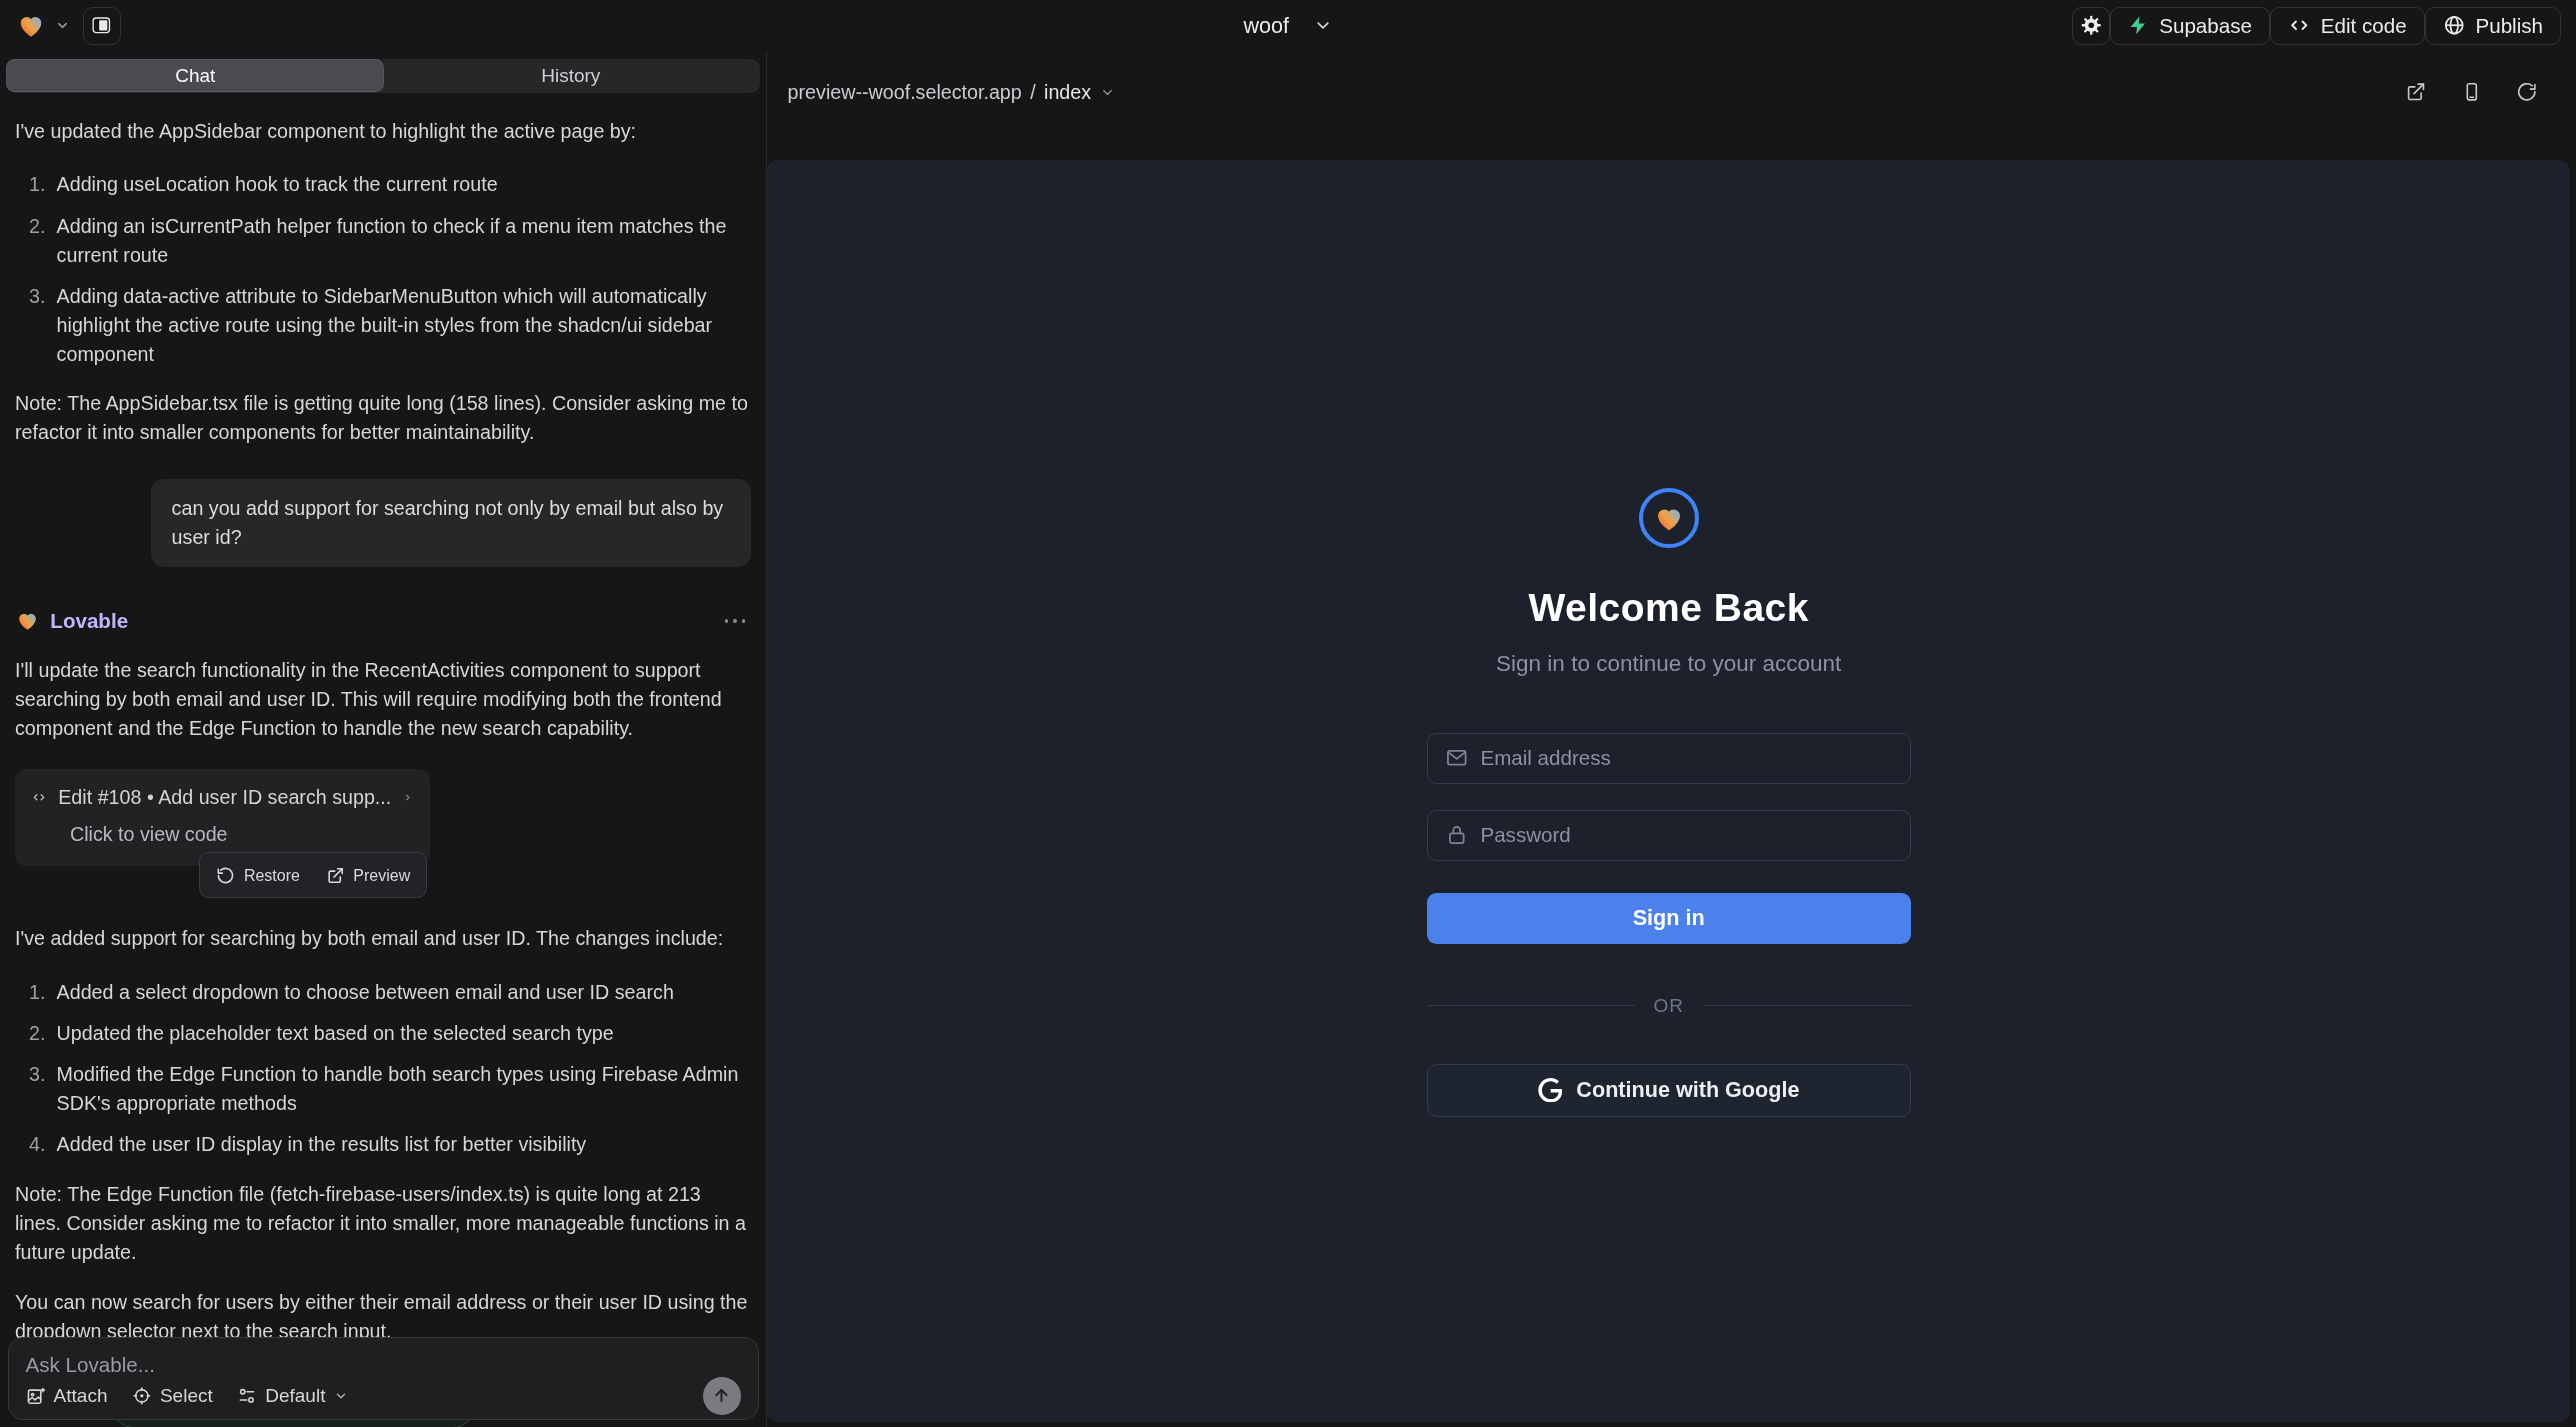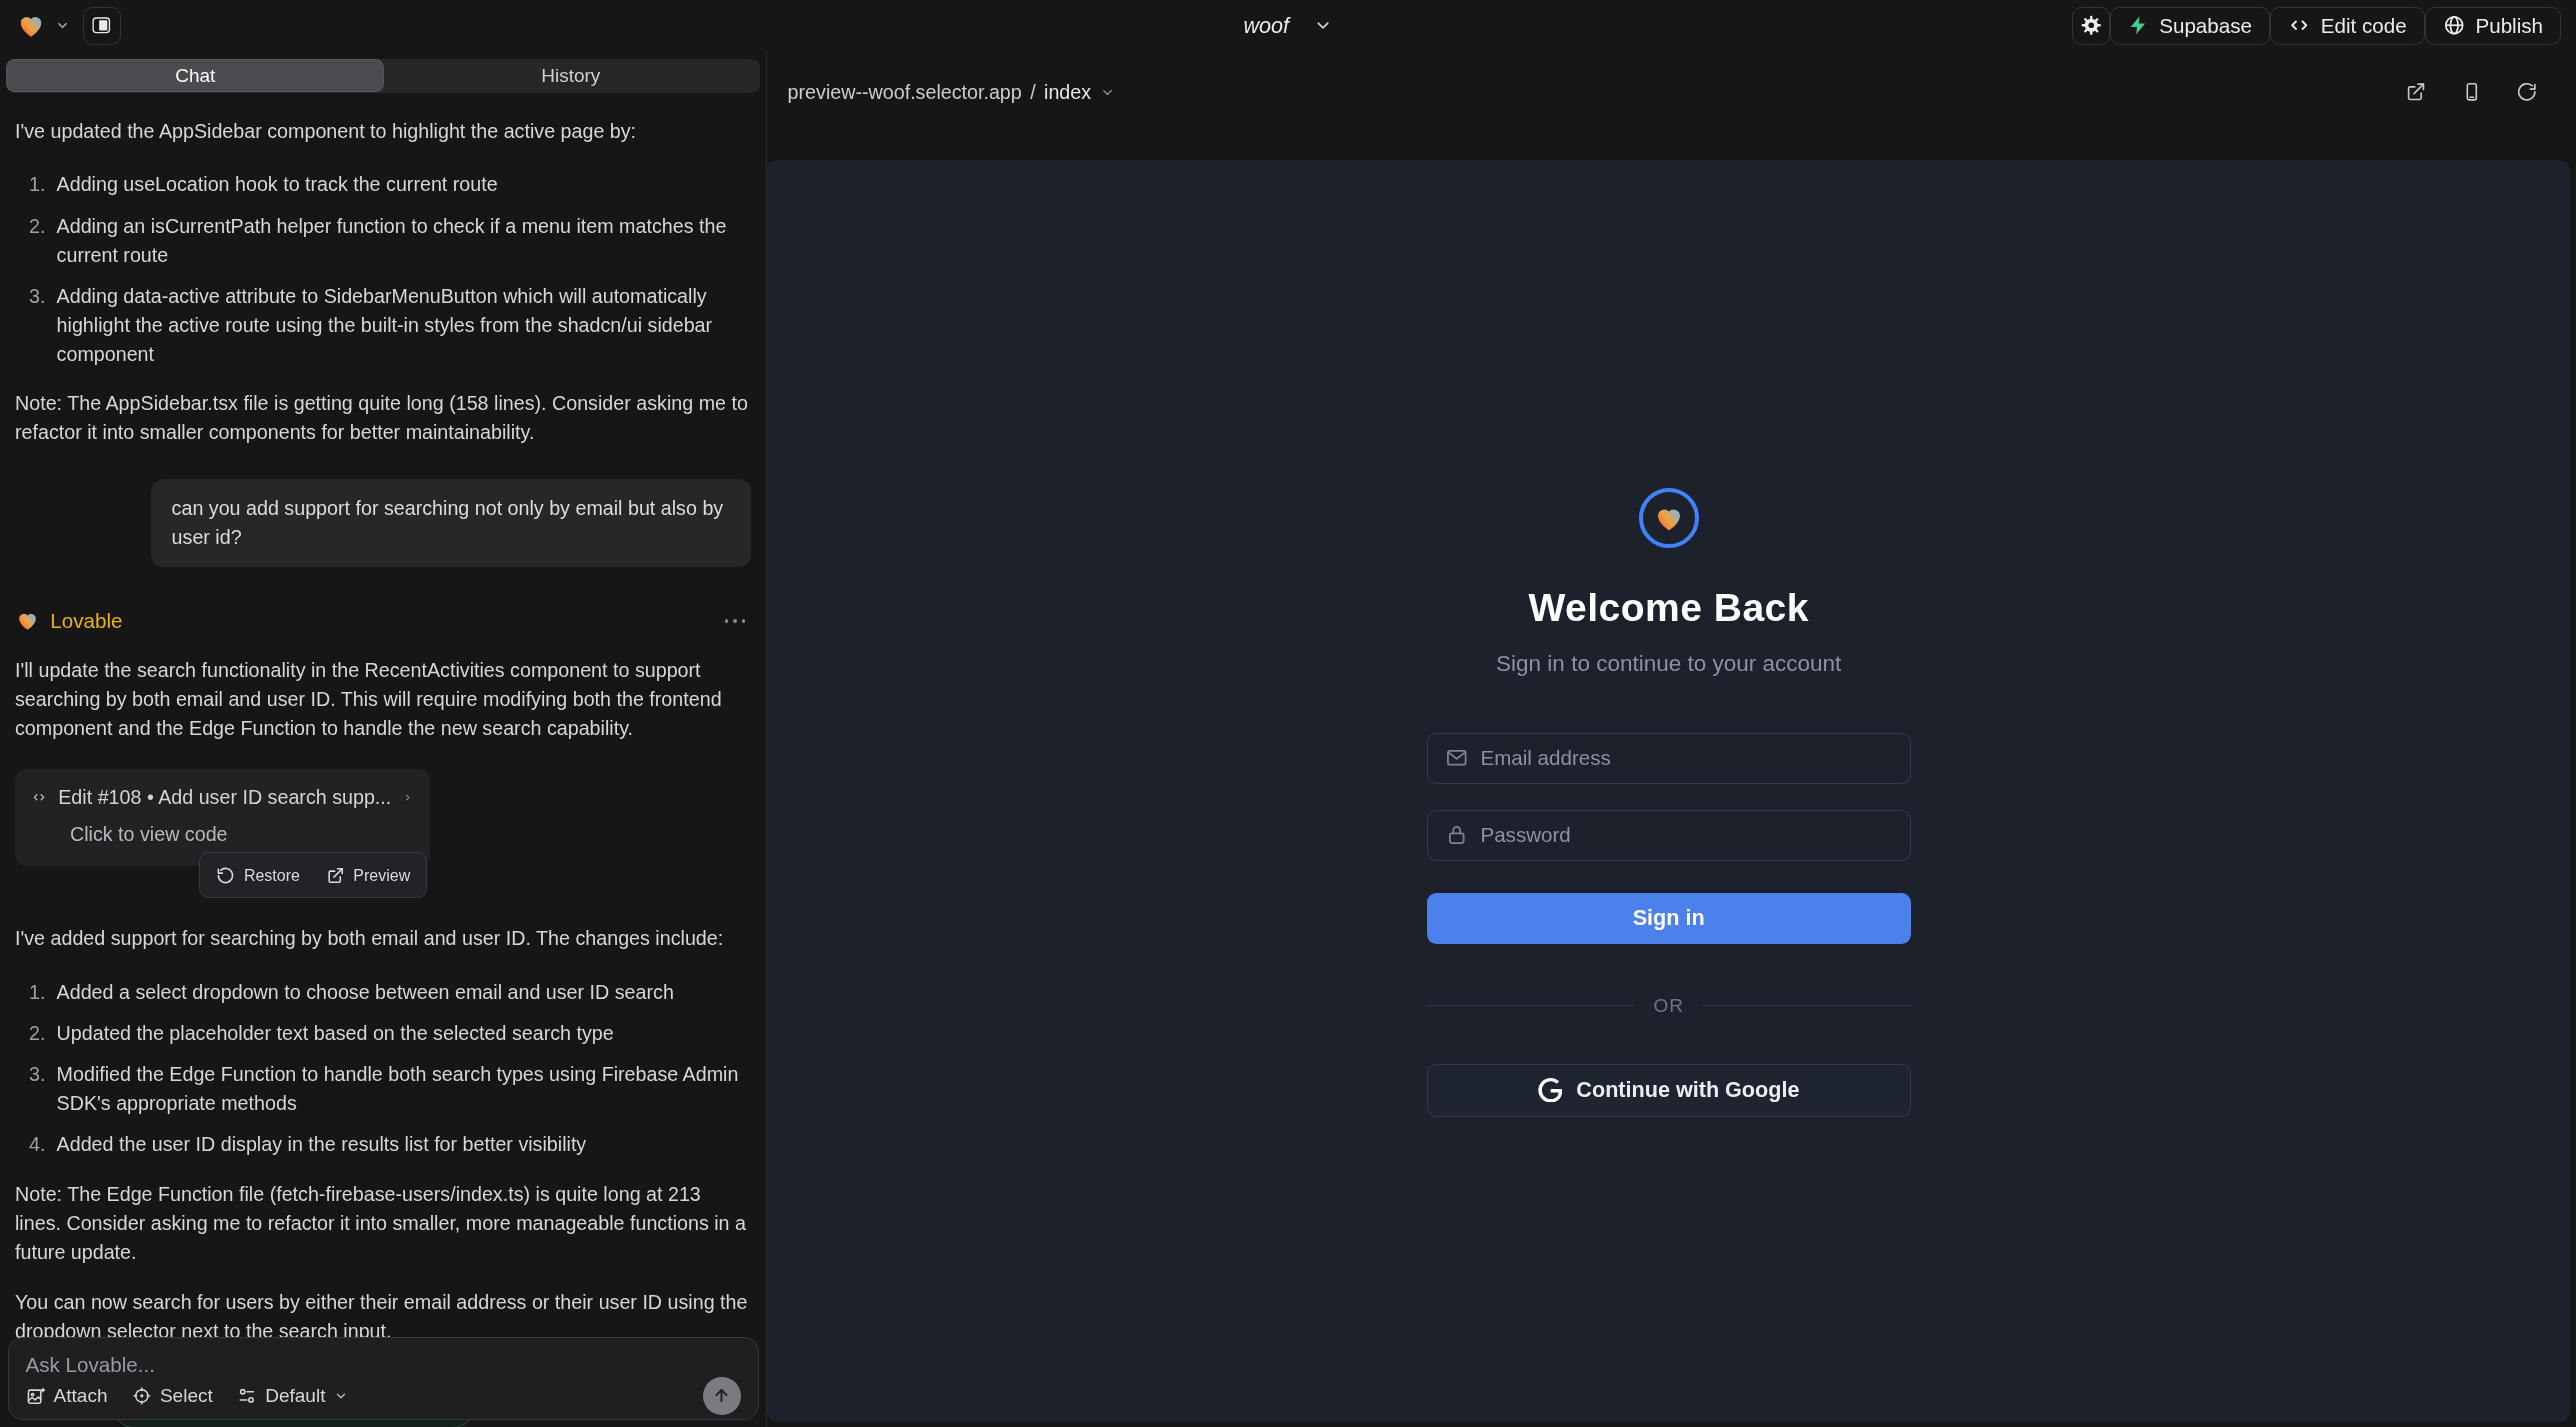--- a/index.html
+++ b/index.html
@@ -3,21 +3,21 @@
 <meta charset="utf-8">
 <style>
   * { margin:0; padding:0; box-sizing:border-box; }
   body { background:#0d0d0e; font-family:"Liberation Sans", sans-serif; }
   .app { width:2576px; height:1428px; background:#161617; display:flex; flex-direction:column; overflow:hidden; color:#d7d7d9; }
 
   
   .topbar { height:51px; flex:0 0 51px; display:flex; align-items:center; padding:0 15px; position:relative; }
   .topbar-left { display:flex; align-items:center; gap:13px; }
   .icon-btn { width:38px; height:38px; border:0.9px solid #343438; border-radius:9.4px; display:flex; align-items:center; justify-content:center; background:transparent; cursor:pointer; }
-  .topbar-center { position:absolute; left:50%; top:0; height:51px; transform:translateX(-50%); display:flex; align-items:center; gap:24.4px;font-style:italic; }
+  .topbar-center { position:absolute; left:50%; top:0; height:51px; transform:translateX(-50%); display:flex; align-items:center; gap:24.4px; }
   .project-name { font-size:21.6px; color:#ececee; }
   .topbar-right { margin-left:auto; display:flex; align-items:center; }
   .bar-btn { height:38px; display:flex; align-items:center; gap:10.3px; padding:0 17px; border:0.9px solid #343438; border-radius:9.4px; font-size:20.6px; color:#ececee; font-weight:500; background:transparent; cursor:pointer; }
 
   
   .main { flex:1; display:flex; min-height:0; }
   .left-panel { width:767px; flex:0 0 767px; border-right:0.9px solid #2a2a2d; position:relative; display:flex; flex-direction:column; }
 
   .tabs { margin:7.5px 5.6px 0 5.6px; height:34px; background:#27272a; border-radius:9.4px; display:flex; padding:1.9px; }
   .tab { flex:1; display:flex; align-items:center; justify-content:center; font-size:19px; color:#cfcfd3; border-radius:7.5px; cursor:pointer; }
@@ -26,21 +26,21 @@
   .chat { flex:1; overflow:hidden; padding:19px 15px 141px 15px; font-size:19.7px; line-height:29px; color:#d7d7d9; }
   .chat p { margin-top:20.6px; }
   .chat p.first { margin-top:5.6px; }
   .chat ol { margin-top:24.4px; padding-left:36px; }
   .chat ol li { margin-bottom:12.2px; padding-left:5.6px; }
   .chat ol li::marker { color:#9fa0a4; }
 
   .user-bubble { margin:32px 0 0 auto; max-width:600px; background:#27272a; border-radius:13px; padding:15px 20.6px; color:#dcdcde; }
 
   .assistant-row { margin-top:39px; display:flex; align-items:center; gap:10.3px; }
-  .assistant-name { font-size:20.6px; color:#eab308; font-weight:400; }
+  .assistant-name { font-size:20.6px; color:#c4b5fd; font-weight:700; }
   .more-dots { margin-left:auto; display:flex; gap:4.7px; padding:5.6px; cursor:pointer; }
   .more-dots i { width:3.8px; height:3.8px; border-radius:50%; background:#8a8a8f; }
 
   .edit-card { margin-top:26px; width:415px; background:#222225; border-radius:11.3px; padding:14px 17px 17px 17px; position:relative; cursor:pointer; }
   .edit-card-row { display:flex; align-items:center; gap:12.2px; }
   .edit-card-title { font-size:19.7px; color:#d4d4d7; white-space:nowrap; }
   .edit-card-sub { margin-top:8.4px; padding-left:38px; font-size:19.7px; color:#b9b9be; }
   .restore-bar { position:absolute; right:2.8px; bottom:-32px; display:flex; align-items:center; gap:26px; background:#232327; border:0.9px solid #3a3a3f; border-radius:9.4px; padding:7.5px 16px; }
   .restore-item { display:flex; align-items:center; gap:8.4px; font-size:16px; color:#dadadd; cursor:pointer; }
 

